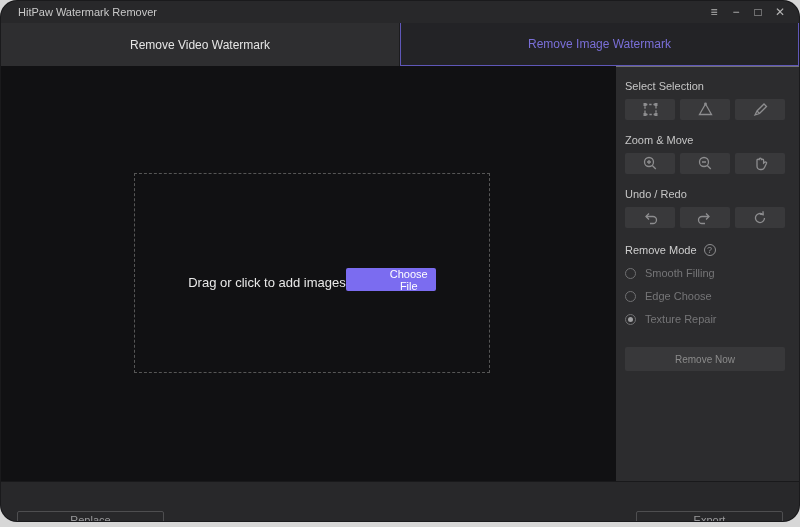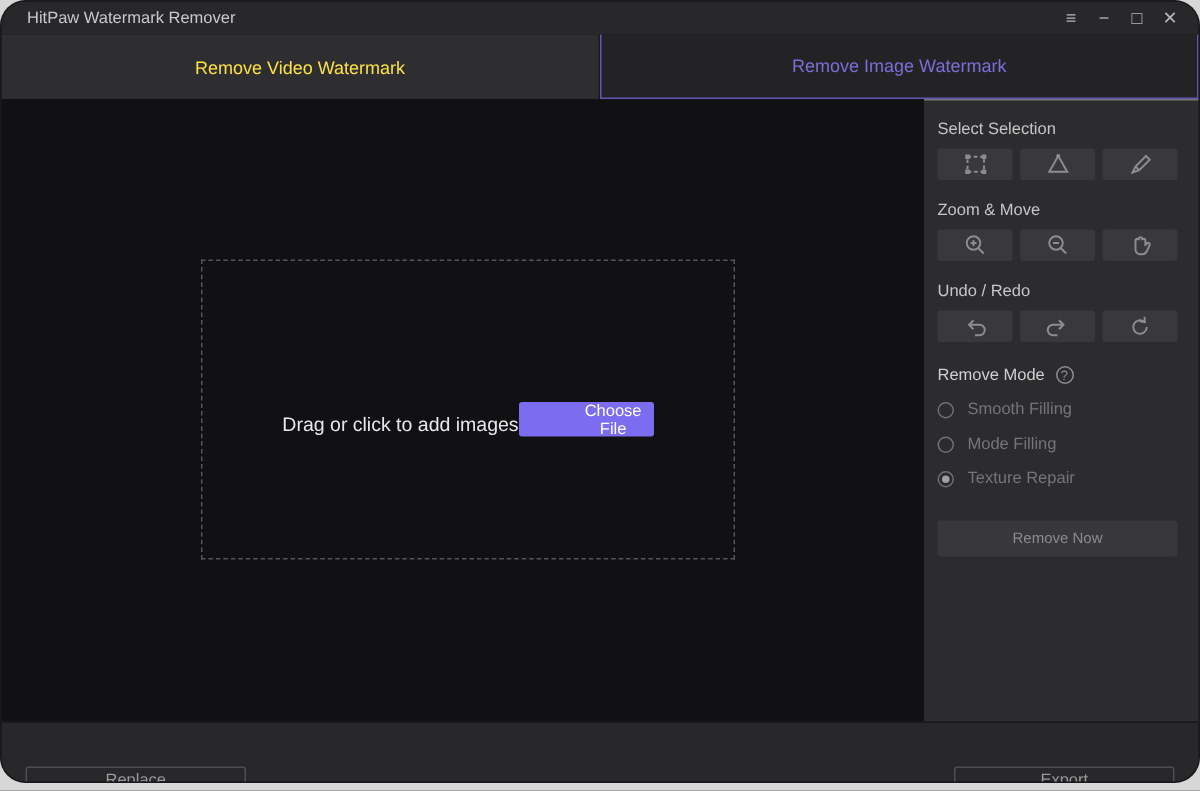--- a/index.html
+++ b/index.html
@@ -12,21 +12,21 @@
   
   .titlebar { position:absolute; left:0; top:0; width:100%; height:22px;
               background:#28282a; display:flex; align-items:center; }
   .title { margin-left:17px; font-size:11px; color:#c9c9c9; }
   .win-controls { position:absolute; right:8px; top:0; height:22px; display:flex; align-items:center; }
   .win-btn { width:22px; text-align:center; color:#b5b5b5; font-size:12px; line-height:22px; cursor:default; }
 
   
   .tabbar { position:absolute; left:0; top:22px; width:100%; height:43px; display:flex; }
   .tab { display:flex; align-items:center; justify-content:center; font-size:12px; }
-  .tab-video { width:399px; background:#2e2e30; color:#fde047; border-right:1px solid #1c1c1e; }
+  .tab-video { width:399px; background:#2e2e30; color:#e5e5e5; border-right:1px solid #1c1c1e; }
   .tab-image { flex:1; background:#232326; color:#7a6fd8;
                border-left:1px solid #5f57b8; border-bottom:1px solid #5f57b8; border-right:1px solid #5f57b8;text-align:right; }
 
   
   .main { position:absolute; left:0; top:65px; width:100%; height:415px; }
   .canvas { position:absolute; left:0; top:0; width:622px; height:415px; background:#111113; }
   .dropzone { position:absolute; left:133px; top:107px; width:356px; height:200px;
               border:1px dashed #565656; display:flex; flex-direction:row;
               align-items:center; justify-content:center; }
   .drop-hint { font-size:13px; color:#e8e8e8; margin-top:18px; }
@@ -170,21 +170,21 @@
         <span class="mode-title">Remove Mode</span>
         <span class="help">?</span>
       </div>
 
       <div class="radio-row">
         <span class="radio"></span>
         <span class="radio-label">Smooth Filling</span>
       </div>
       <div class="radio-row">
         <span class="radio"></span>
-        <span class="radio-label">Mode Filling</span>
+        <span class="radio-label">Edge Choose</span>
       </div>
       <div class="radio-row">
         <span class="radio sel"></span>
         <span class="radio-label">Texture Repair</span>
       </div>
 
       <button class="remove-now">Remove Now</button>
     </div>
   </div>
 

